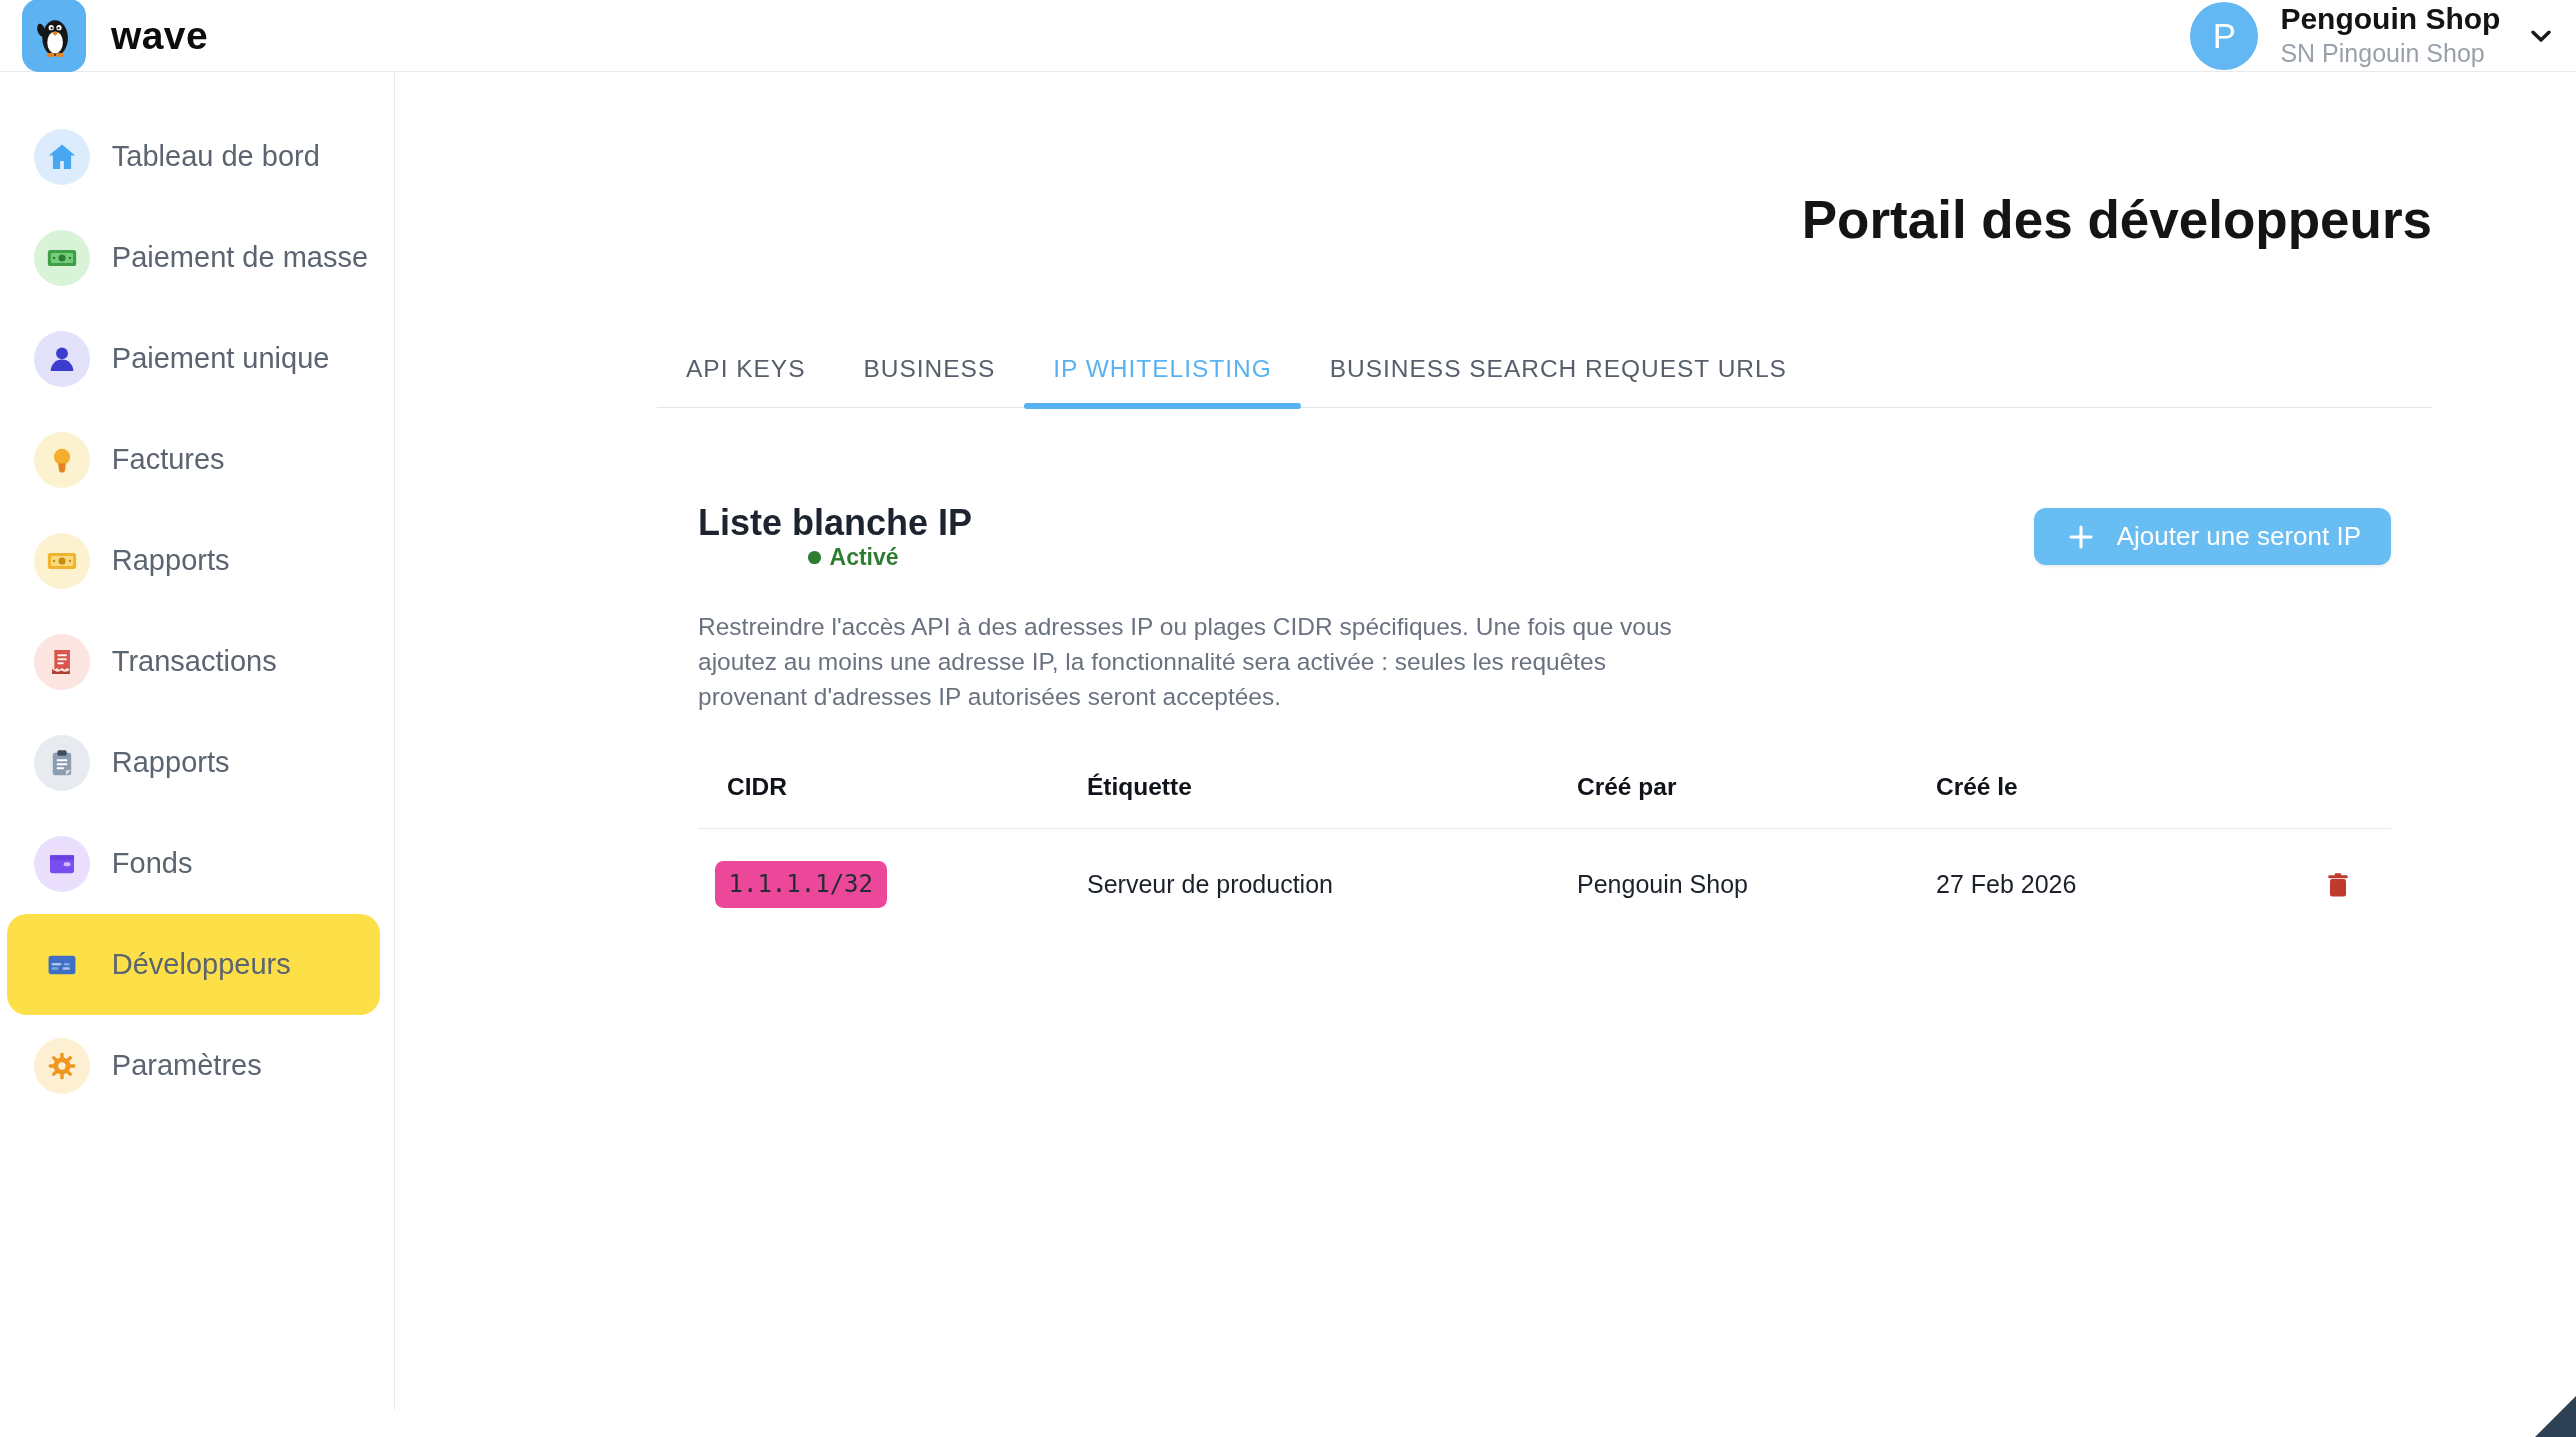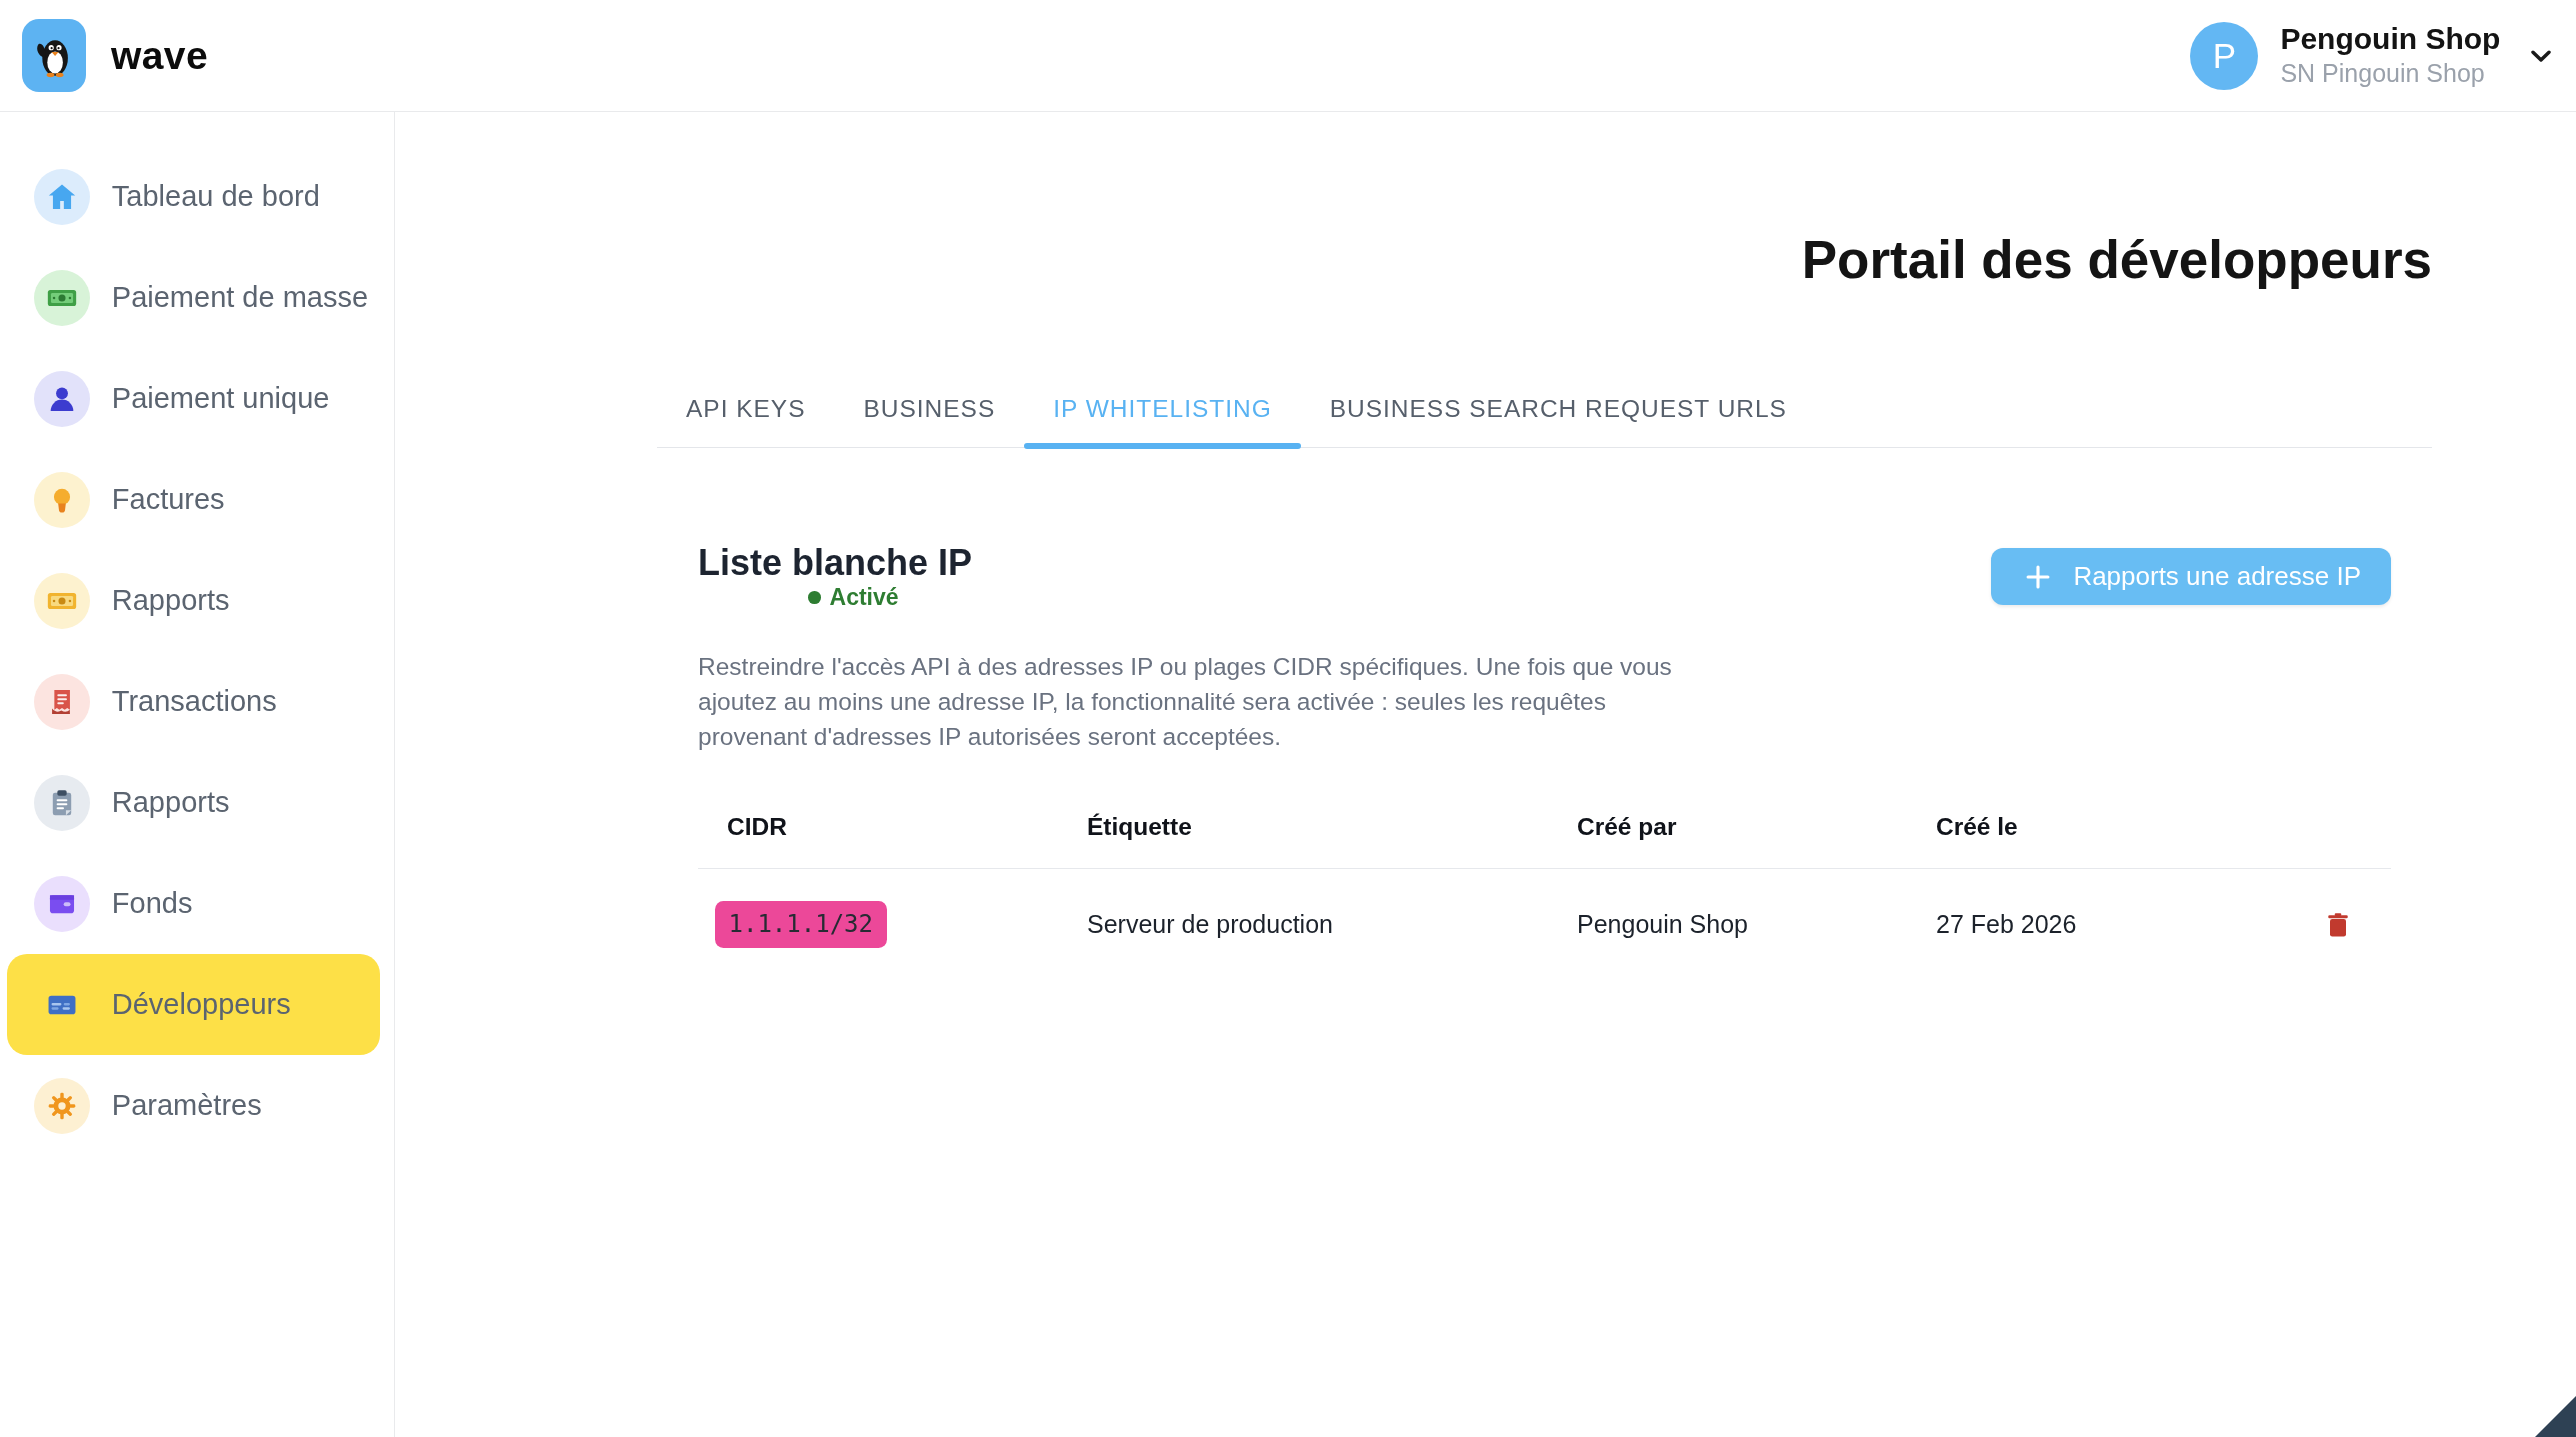--- a/index.html
+++ b/index.html
@@ -1,20 +1,20 @@
 <!DOCTYPE html>
 <html style="font-size:13.5px"><head>
 <meta charset="utf-8">
 <style>
   * { margin:0; padding:0; box-sizing:border-box; }
   html,body { width:2576px; height:1437px; background:#ffffff; overflow:hidden;
               font-family:"Liberation Sans", sans-serif; color:#1c222b; }
 
   
-  .header { height:112px; display:flex; align-items:center; justify-content:space-between;
+  .header { height:72px; display:flex; align-items:center; justify-content:space-between;
             padding:0 18.6px 0 22px; border-bottom:1.7px solid #e9eaec; background:#fff; }
   .logo-wrap { display:flex; align-items:center; cursor:pointer; }
   .logo-square { width:64px; height:73px; background:#5db3f2; border-radius:17px;
                  display:flex; align-items:center; justify-content:center; }
   .logo-square svg { width:52px; height:59px; }
   .brand-name { font-size:39px; font-weight:700; color:#0c0c0c; margin-left:25px; letter-spacing:0.4px; }
 
   .account { display:flex; align-items:center; cursor:pointer; }
   .avatar { width:68px; height:68px; border-radius:50%; background:#63b7f3; color:#fff;
             font-size:35px; font-weight:500; display:flex; align-items:center; justify-content:center; }
@@ -277,21 +277,21 @@
               <span class="status-dot"></span>
               <span class="status-label">Activé</span>
             </div>
           </div>
           <button class="add-btn">
             <span style="display:flex;">
               <svg width="34" height="34" viewBox="0 0 24 24" fill="none" stroke="#ffffff" stroke-width="2.2" stroke-linecap="round">
                   <path d="M12 5v14M5 12h14"></path>
                 </svg>
             </span>
-            <span>Rapports une adresse IP</span>
+            <span>Ajouter une seront IP</span>
           </button>
         </div>
 
         <p class="description">Restreindre l'accès API à des adresses IP ou plages CIDR spécifiques. Une fois que vous ajoutez au moins une adresse IP, la fonctionnalité sera activée : seules les requêtes provenant d'adresses IP autorisées seront acceptées.</p>
 
         <div class="table">
           <div class="thead">
             <div class="th col1">CIDR</div>
             <div class="th col2">Étiquette</div>
             <div class="th col3">Créé par</div>

